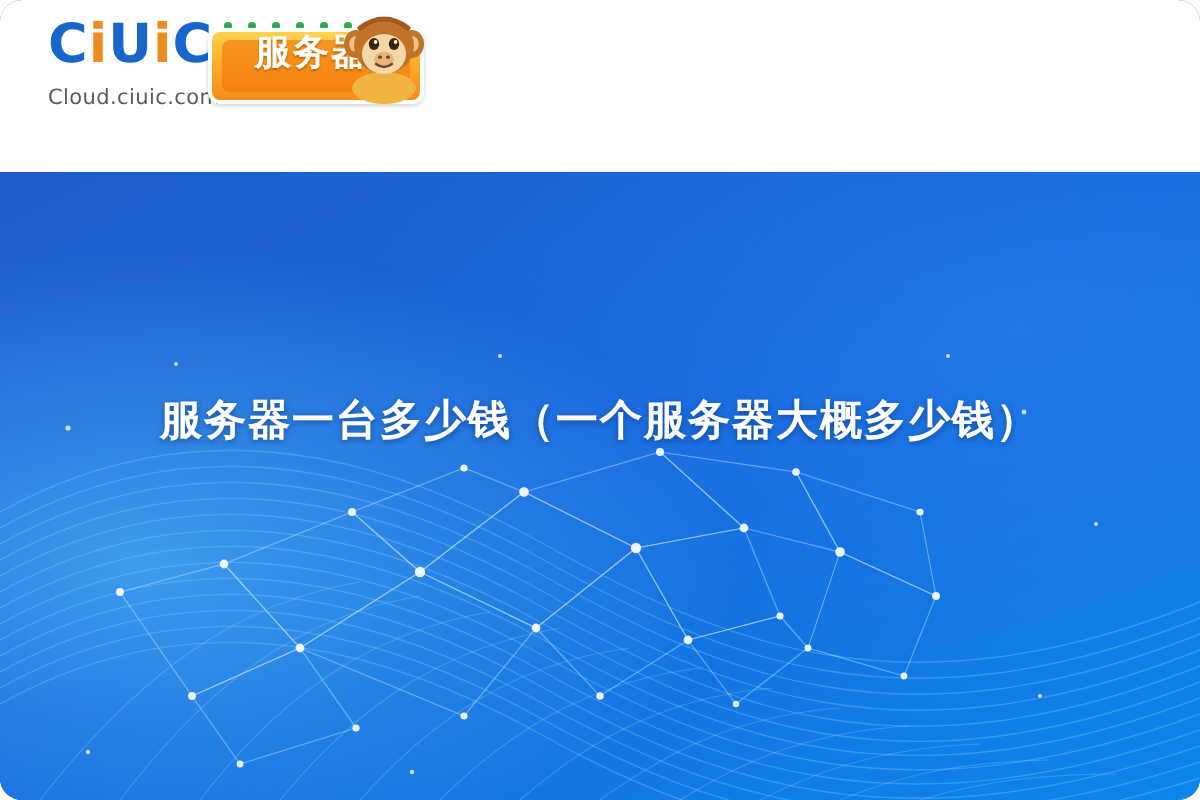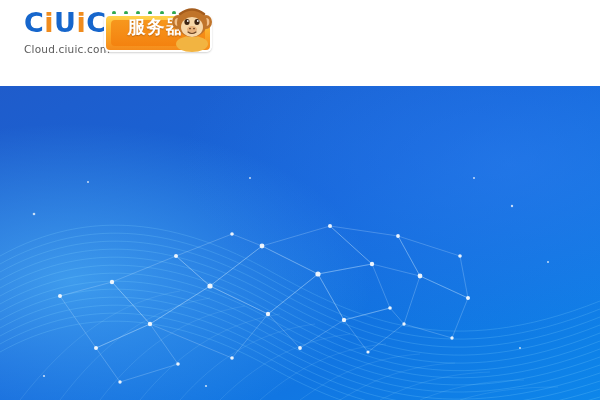--- a/index.html
+++ b/index.html
@@ -7,20 +7,21 @@
     padding: 0;
     background: #ffffff;
   }
   #stage {
     position: relative;
     width: 600px;
     height: 400px;
     overflow: hidden;
     font-family: "Liberation Sans", sans-serif;
     background: #a21caf;
+    border-radius: 11px;
   }
 
   
   .banner {
     position: absolute;
     left: 0; top: 0;
     width: 600px; height: 86px;
     background: #ffffff;
   }
 
@@ -280,14 +281,15 @@
         <circle cx="512" cy="120" r="1.2"></circle>
         <circle cx="548" cy="176" r="1"></circle>
         <circle cx="474" cy="92" r="1"></circle>
         <circle cx="250" cy="92" r="1"></circle>
         <circle cx="206" cy="300" r="1.1"></circle>
         <circle cx="520" cy="262" r="1"></circle>
         <circle cx="44" cy="290" r="1.1"></circle>
       </g>
     </svg>
 
+    <div class="hero-title">服务器一台多少钱（一个服务器大概多少钱）</div>
   </div>
 </div>
 
 </body></html>

